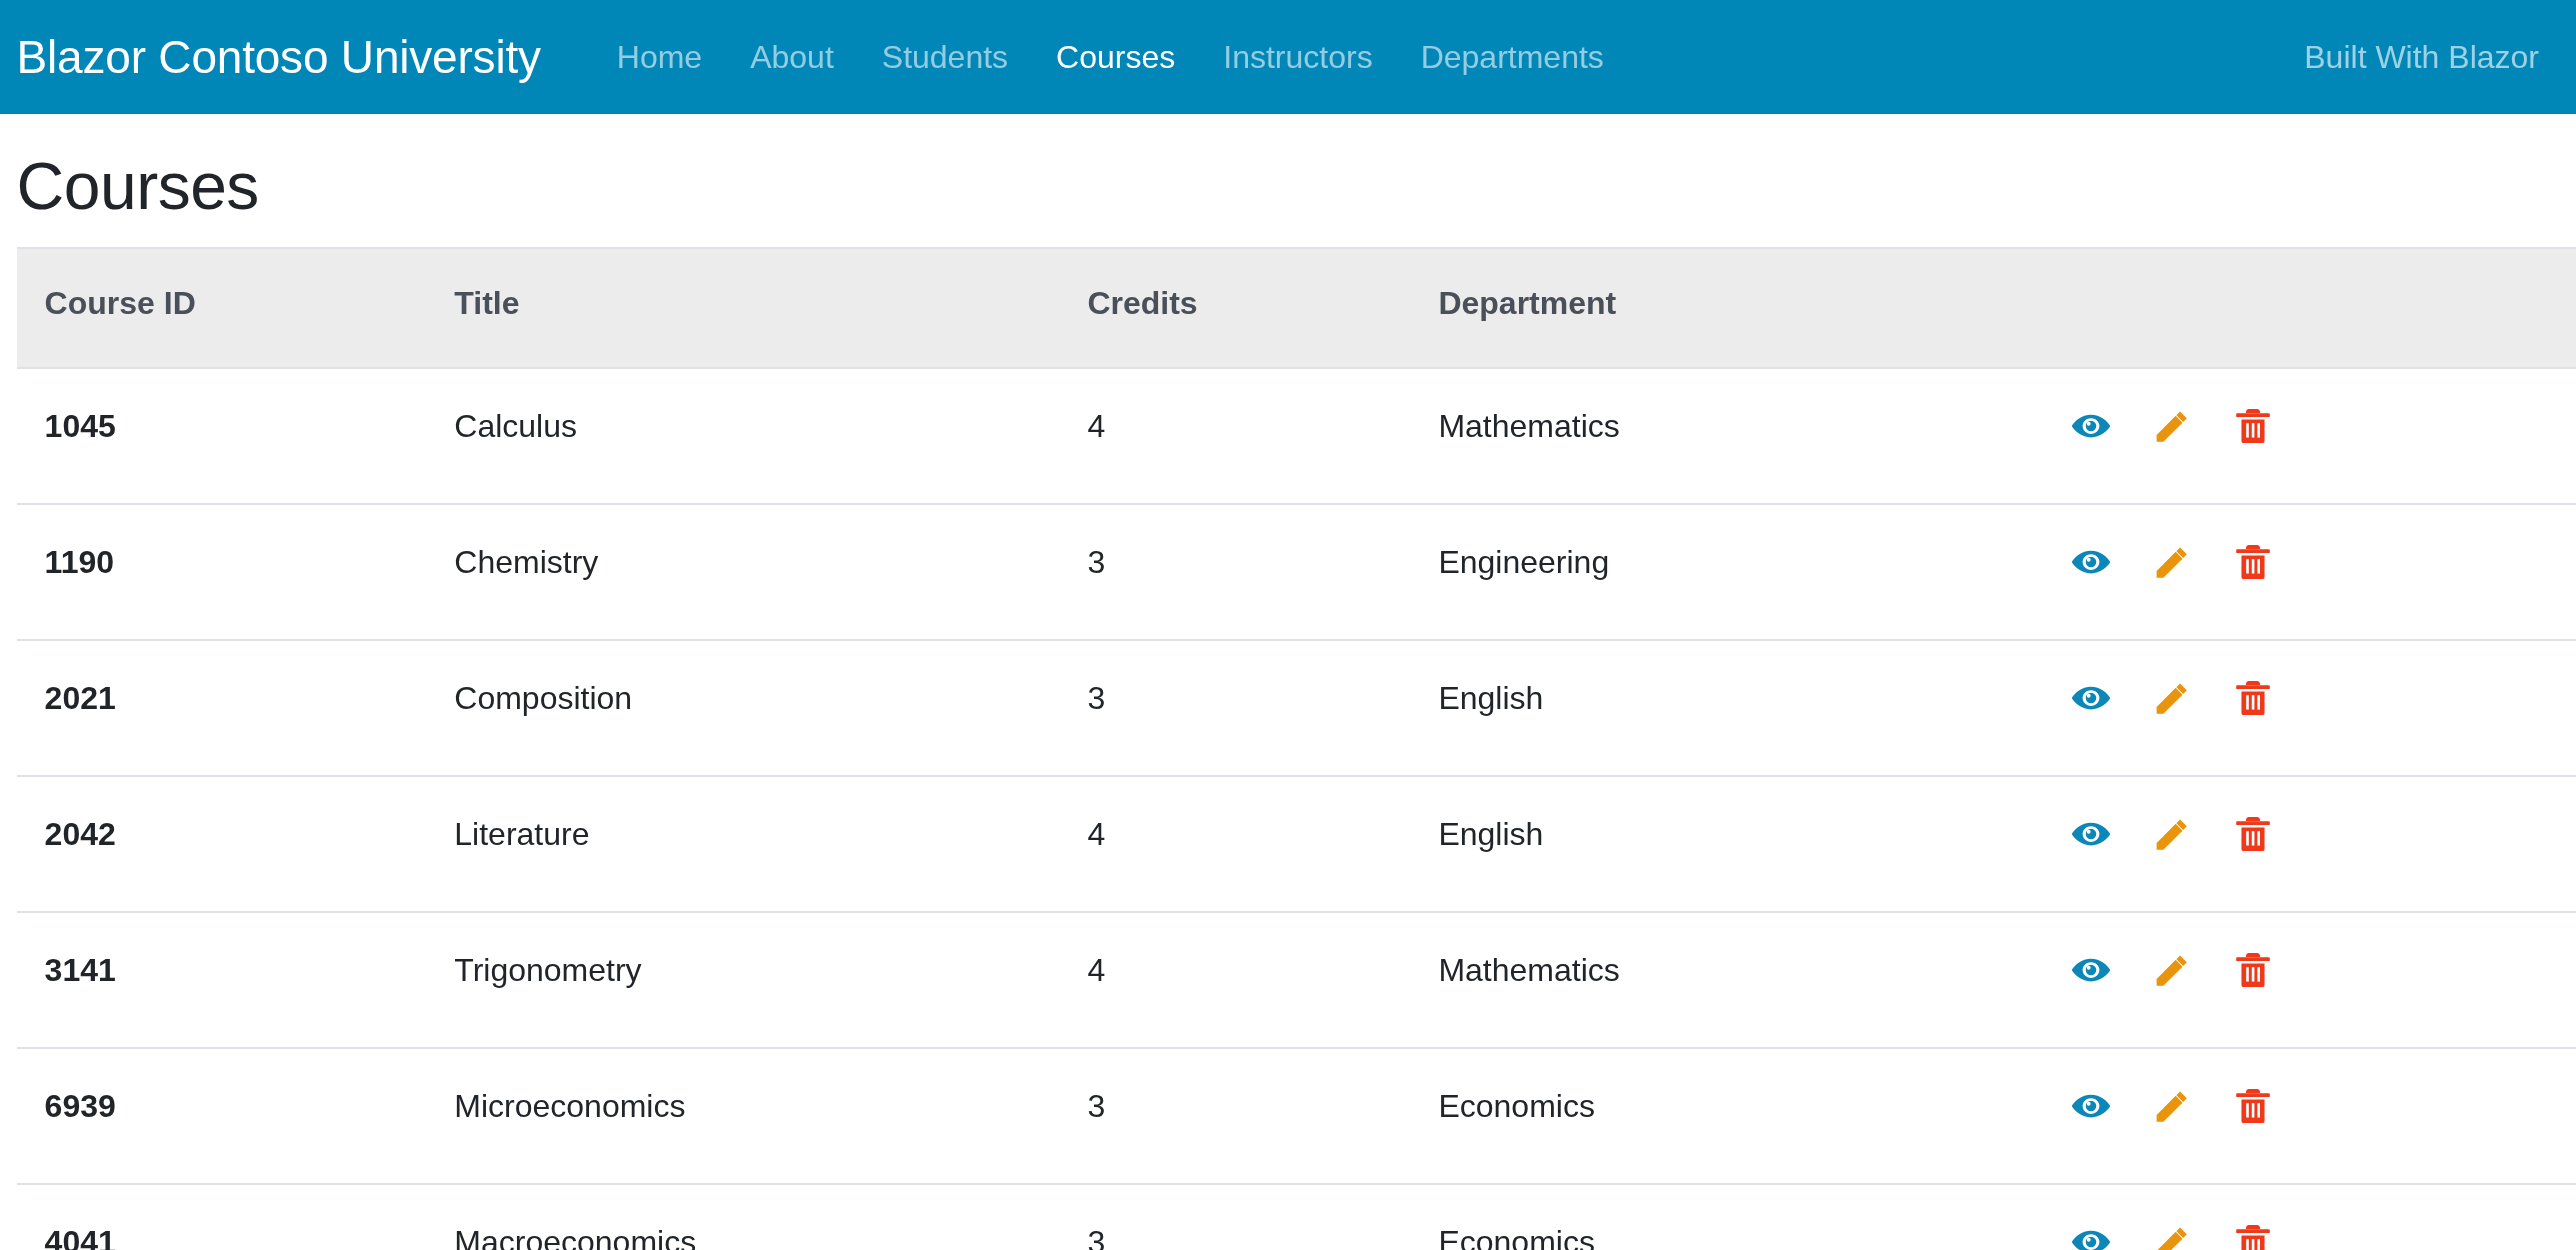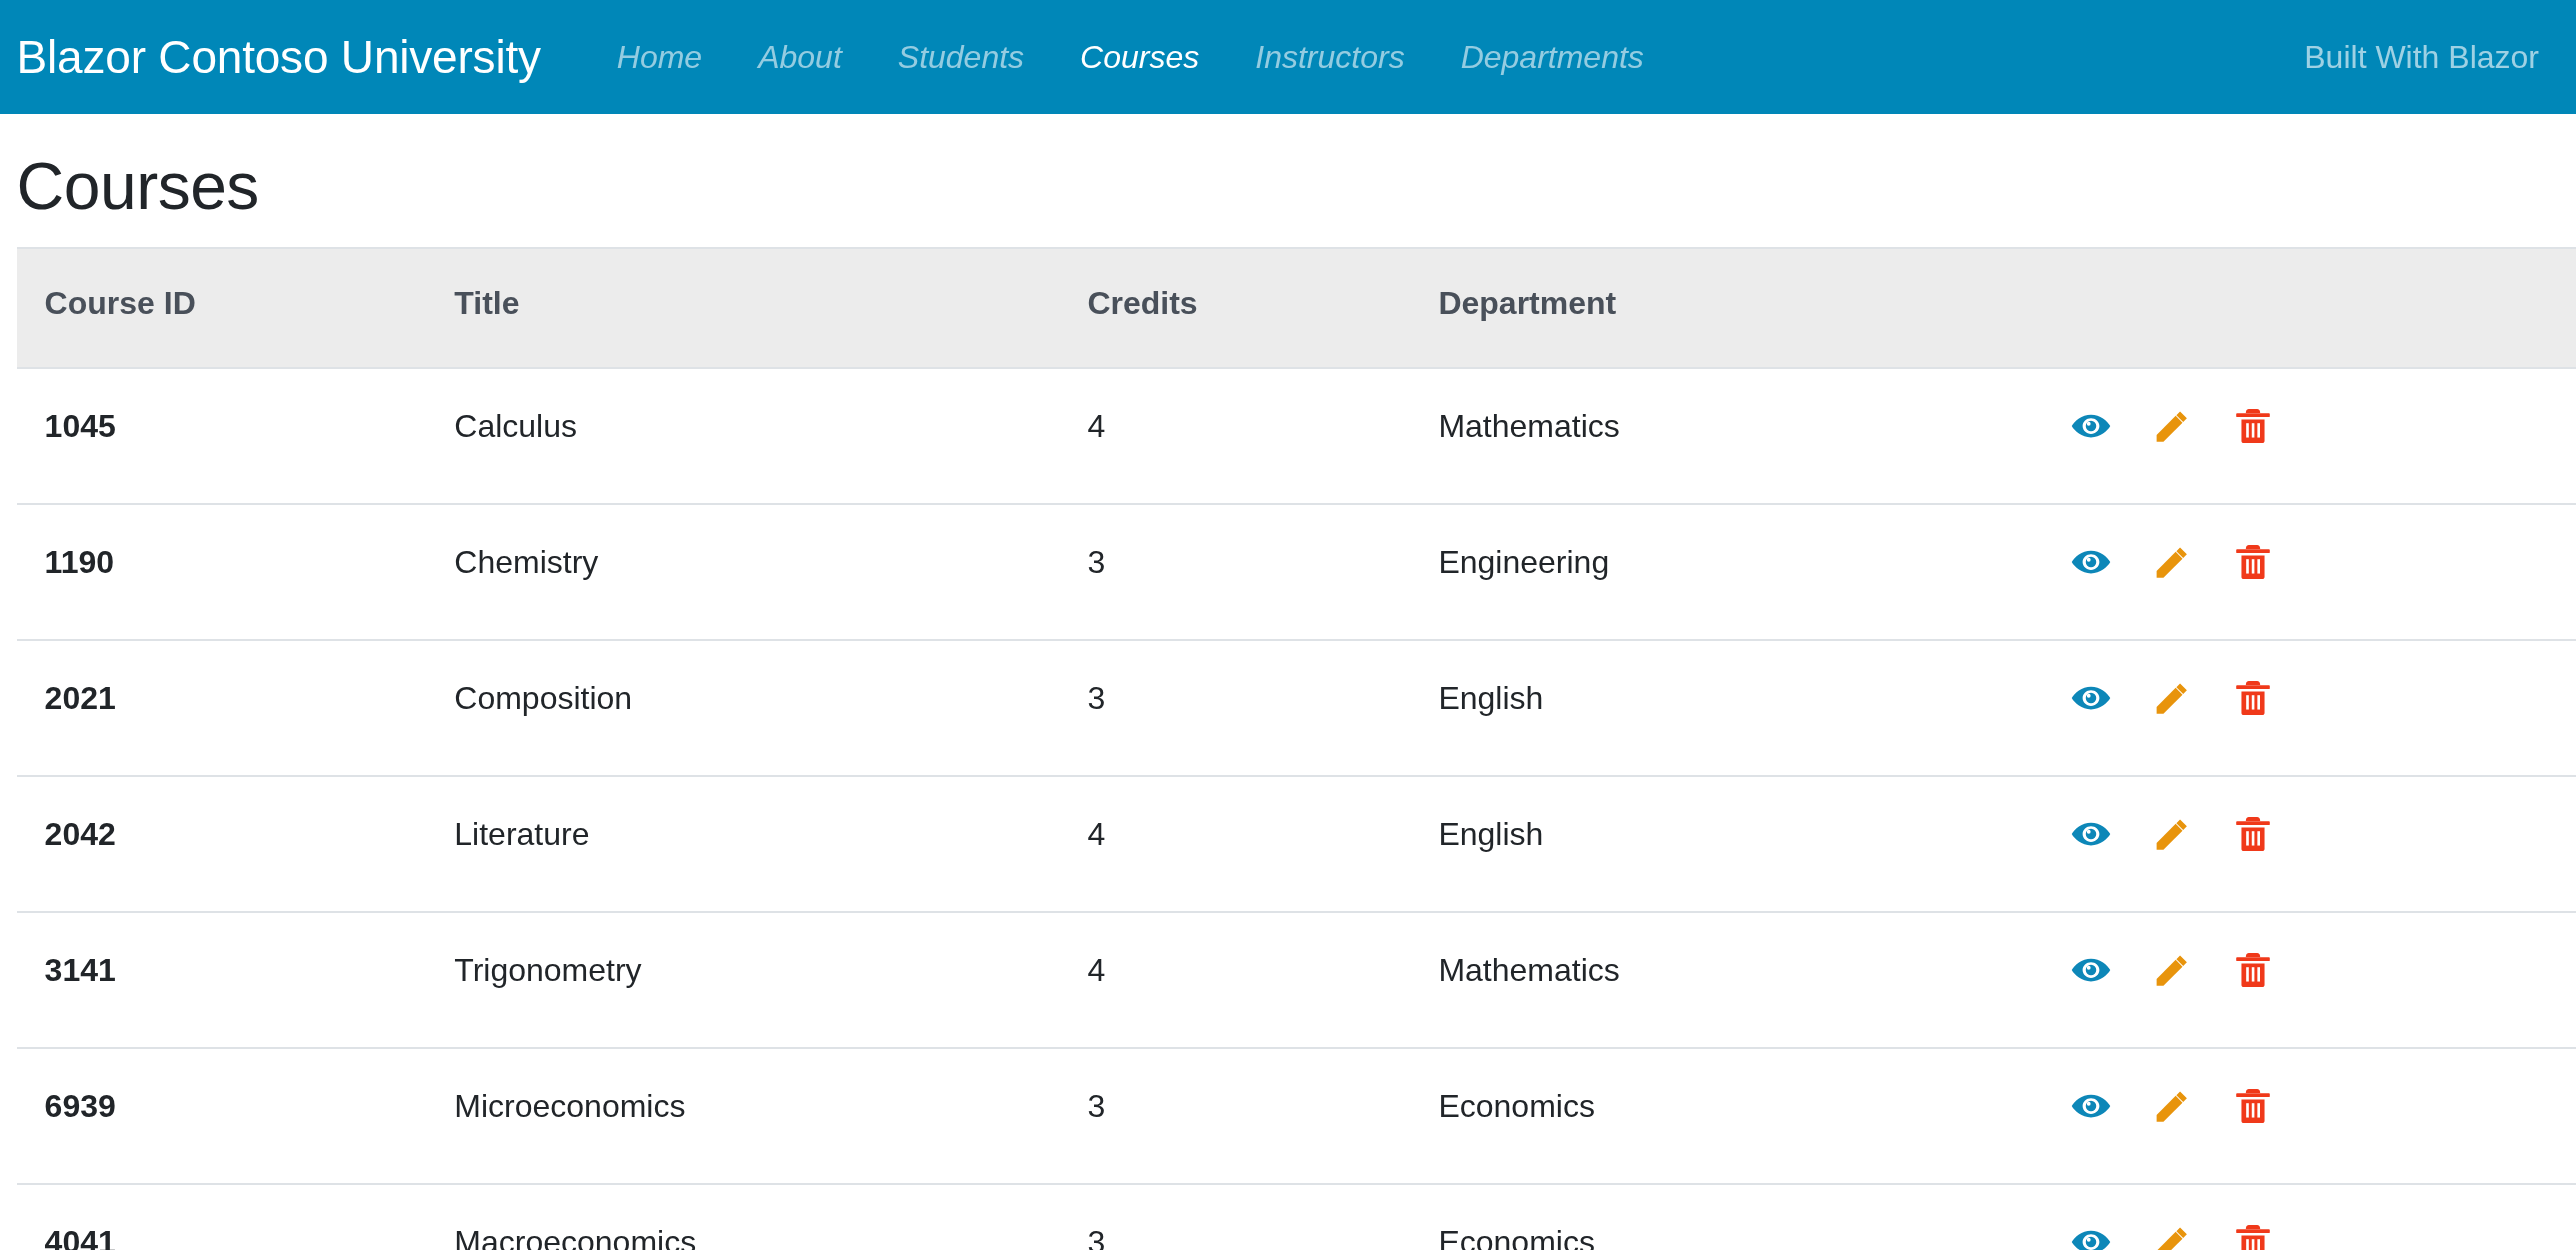--- a/index.html
+++ b/index.html
@@ -30,22 +30,21 @@
     letter-spacing: -0.2px;
     white-space: nowrap;
     line-height: 1;
     padding-right: 0;
   }
 
   .nav-links {
     display: flex;
     align-items: center;
     margin-left: 54px;
-    gap: 12px;
-    font-style: italic;
+    gap: 4px;
   }
 
   .nav-link {
     color: rgba(255, 255, 255, 0.58);
     font-size: 32px;
     font-weight: 400;
     white-space: nowrap;
     padding: 0 22px;
     line-height: 1.2;
     text-decoration: none;

